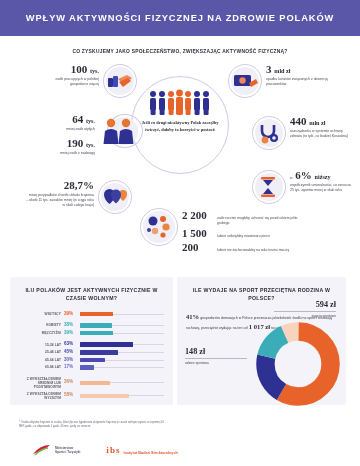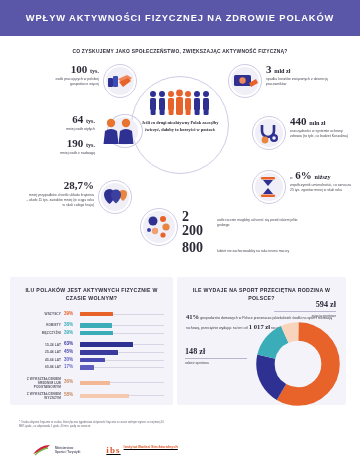--- a/index.html
+++ b/index.html
@@ -70,21 +70,21 @@
     font-size: 4.4px; font-weight: bold; color: #2b2b38;
     text-align: center; line-height: 1.5; margin-top: 5px; width: 80px;
   }
 
   
   .cancer-block { position: absolute; left: 182px; top: 150px; display: flex; gap: 5px; }
   .cancer-rows { display: flex; flex-direction: column; gap: 2.5px; }
   .cancer-row { display: flex; align-items: baseline; gap: 5px; }
   .cancer-num {
     font-family: "Liberation Serif", "DejaVu Serif", serif;
-    font-size: 14px; font-weight: bold; color: #2b2b38;
+    font-size: 11px; font-weight: bold; color: #2b2b38;
     width: 30px; text-align: left; line-height: 1;
   }
   .cancer-desc { font-size: 3.4px; color: #4a4a57; line-height: 1.4; width: 86px; }
 
   
   .panels { position: absolute; left: 10px; top: 277px; display: flex; gap: 4px; }
   .panel { background: #f4f3f9; border-radius: 2px; padding: 10px 9px; }
   .panel-left { width: 163px; height: 128px; }
   .panel-right { width: 169px; height: 128px; position: relative; }
   .panel-title {
@@ -123,21 +123,21 @@
   .lbl-rule { height: 0.7px; background: #b9b5cc; margin-top: 1.5px; }
 
   
   .footnote {
     position: absolute; left: 19px; top: 421px; width: 150px;
     font-size: 2.7px; color: #6a6a78; line-height: 1.5;
   }
   .footer { position: absolute; left: 32px; top: 443px; display: flex; align-items: center; gap: 26px; }
   .logo-min { display: flex; align-items: center; gap: 3px; }
   .logo-min-text { font-size: 3px; color: #55556a; line-height: 1.45; font-weight: bold; }
-  .logo-ibs { display: flex; align-items: flex-start; gap: 3px; text-decoration: underline; }
+  .logo-ibs { display: flex; align-items: flex-end; gap: 3px; }
   .ibs-mark { font-size: 9px; font-weight: bold; color: #e05a2b; letter-spacing: 1.1px; font-family: "Liberation Serif", serif; }
   .ibs-text { font-size: 3.8px; font-weight: bold; color: #e05a2b; }
 </style>
 </head>
 <body>
 
 <div class="page">
 
   <div class="header">
     <div class="header-title">WPŁYW AKTYWNOŚCI FIZYCZNEJ NA ZDROWIE POLAKÓW</div>
@@ -304,21 +304,25 @@
       </div>
     </div>
 
     <div class="cancer-block">
       <div class="cancer-rows">
         <div class="cancer-row">
           <div class="cancer-num">2 200</div>
           <div class="cancer-desc">osób rocznie mogłoby uchronić się przed rakiem jelita grubego</div>
         </div>
         <div class="cancer-row">
-          <div class="cancer-num">800</div>
+          <div class="cancer-num">1 500</div>
+          <div class="cancer-desc">kobiet uniknęłoby nowotworu piersi</div>
+        </div>
+        <div class="cancer-row">
+          <div class="cancer-num">200</div>
           <div class="cancer-desc">kobiet nie zachorowałoby na raka trzonu macicy</div>
         </div>
       </div>
     </div>
 
     <div class="medal" style="position:absolute; left:140px; top:148px; width:38px; height:38px;">
       <div class="ring"></div>
         <div class="disc" style="width:32px;height:32px;"></div>
       <svg width="30" height="30" viewBox="0 0 30 30" style="left:4px; top:4px;">
         <circle cx="9" cy="9" r="4.5" fill="#2e3192"></circle>

